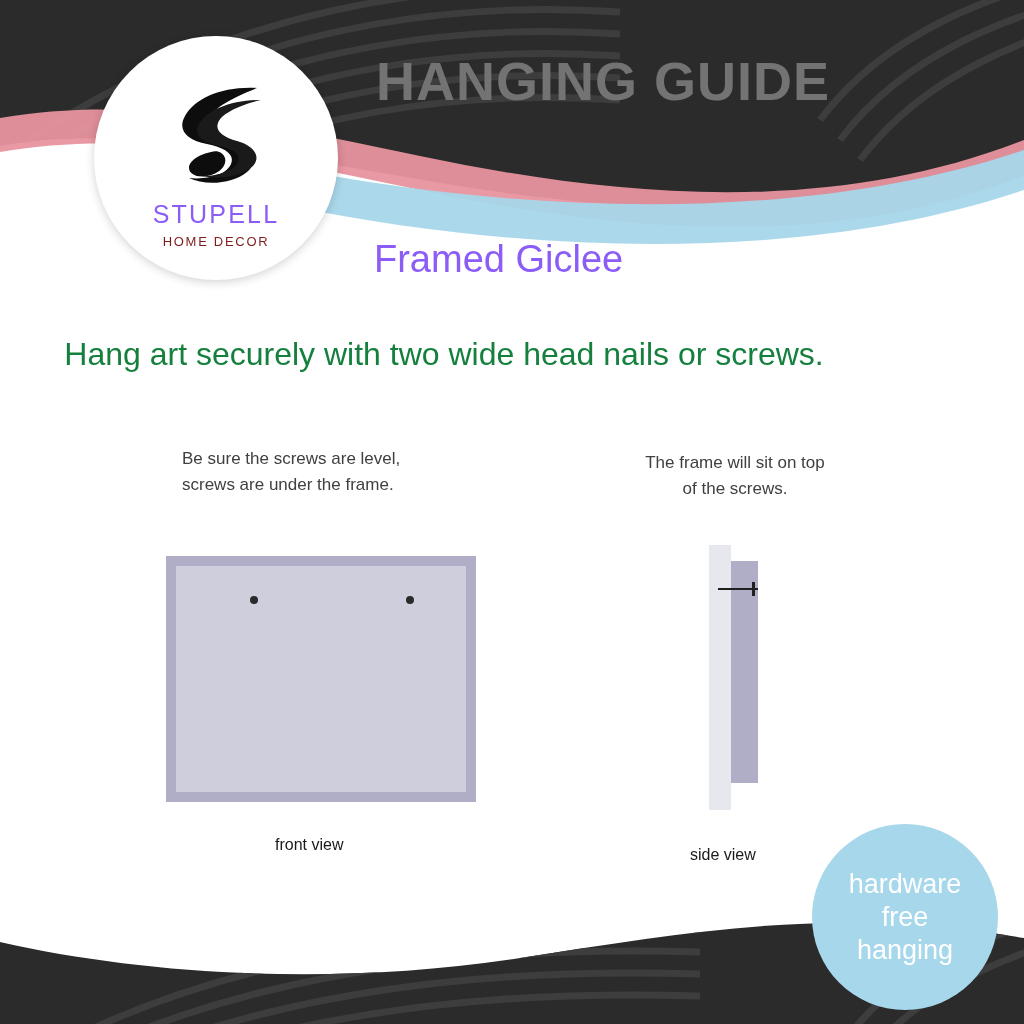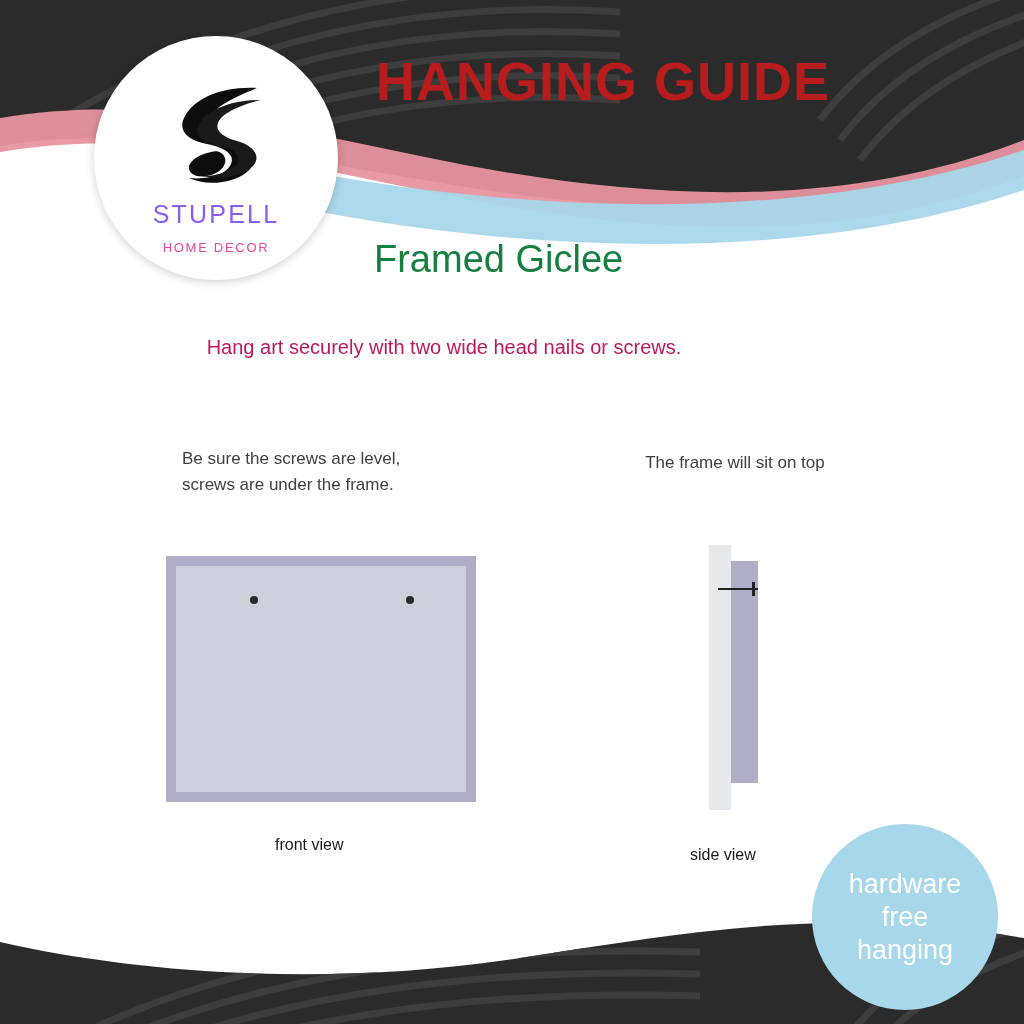--- a/index.html
+++ b/index.html
@@ -50,54 +50,54 @@
     height: 112px;
   }
   .logo-name {
     margin-top: 8px;
     font-size: 25px;
     letter-spacing: 2.2px;
     color: #8b5cf6;
     font-weight: 400;
   }
   .logo-sub {
-    margin-top: 11px;
+    margin-top: 5px;
     font-size: 13px;
     letter-spacing: 1.7px;
-    color: #ec4899;
+    color: #7f1d1d;
   }
 
   
   .header-title {
     position: absolute;
     left: 376px;
     top: 50px;
     width: 600px;
     font-size: 54px;
     font-weight: 700;
     letter-spacing: 1px;
-    color: #b91c1c;
+    color: #737373;
     z-index: 6;
   }
   .product-title {
     position: absolute;
     left: 374px;
     top: 238px;
     font-size: 38px;
-    color: #15803d;
+    color: #8b5cf6;
     z-index: 6;
   }
   .lede {
     position: absolute;
     left: 0;
     top: 336px;
     width: 888px;
     text-align: center;
-    font-size: 20px;
-    color: #be185d;
+    font-size: 32px;
+    color: #15803d;
     z-index: 6;
   }
 
   
   .panel {
     position: absolute;
     z-index: 6;
   }
   .panel-caption {
     font-size: 17px;
@@ -279,20 +279,21 @@
   <div class="panel panel-left">
     <div class="panel-caption">
       <div>Be sure the screws are level,</div>
       <div>screws are under the frame.</div>
     </div>
   </div>
 
   <div class="panel panel-right">
     <div class="panel-caption">
       <div>The frame will sit on top</div>
+      <div>of the screws.</div>
     </div>
   </div>
 
   <div class="front-frame">
     <div class="front-inner">
       <div class="screw-dot screw-left"></div>
       <div class="screw-dot screw-right"></div>
     </div>
   </div>
 

